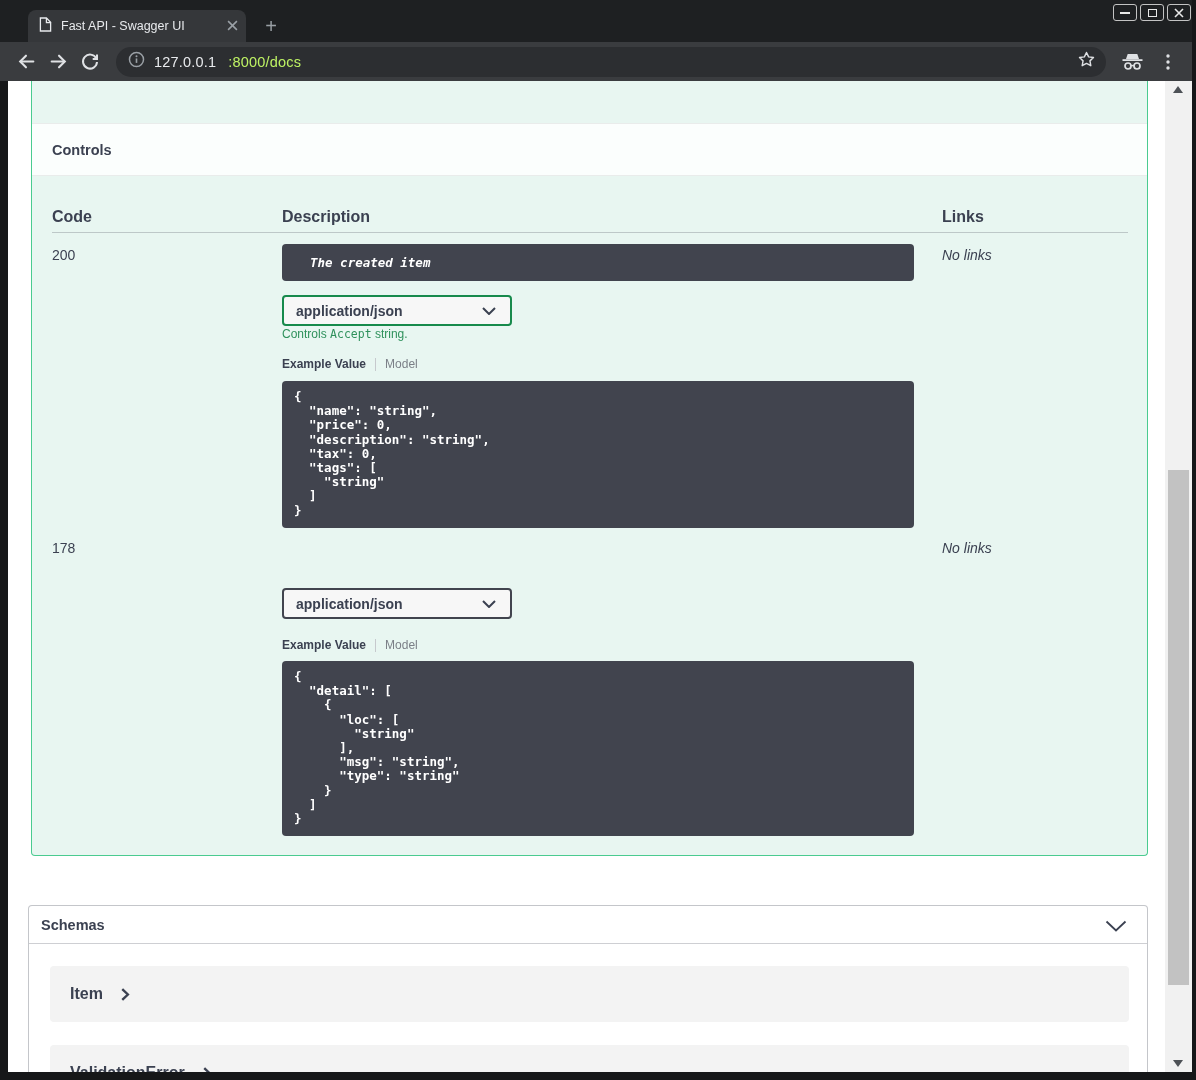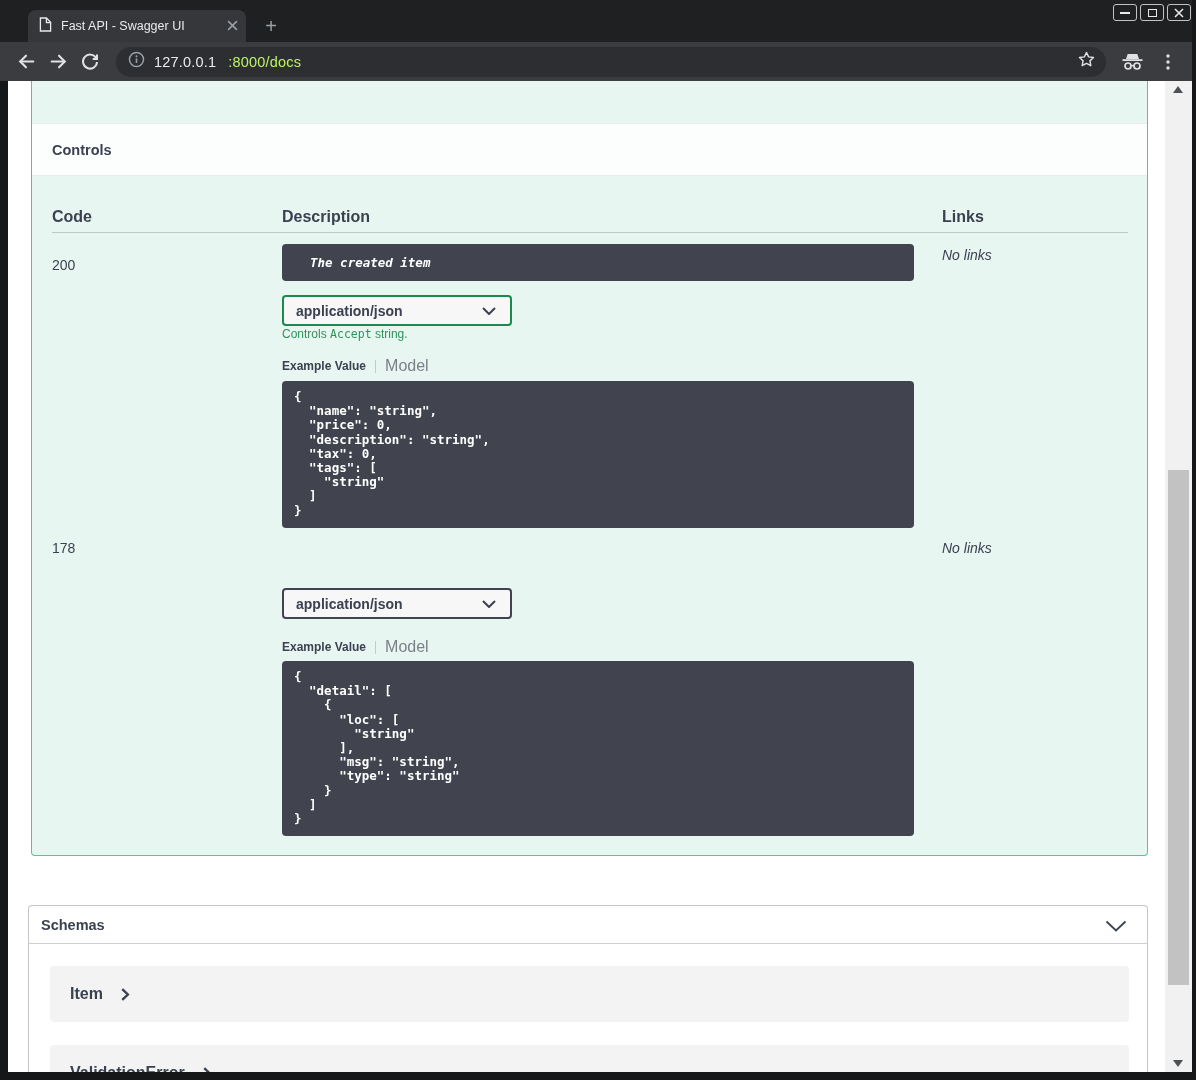--- a/index.html
+++ b/index.html
@@ -81,21 +81,21 @@
   .media-select.green { border:2px solid #178a4c; }
   .media-select.dark  { border:2px solid #41444e; }
   .media-select .val { flex:1; font-size:14px; font-weight:bold; color:#3b4151; }
 
   .controls-line { position:absolute; left:250px; font-size:12px; color:#2f915c; }
   .controls-line .mono { font-family:"DejaVu Sans Mono", monospace; font-size:11.5px; }
 
   .tabs-line { position:absolute; left:250px; display:flex; align-items:center; }
   .tab-example { font-size:12px; font-weight:bold; color:#3b4151; }
   .tab-sep { width:1px; height:13px; background:#c6c9cd; margin:0 9px; }
-  .tab-model { font-size:16px; color:#7b7f87; }
+  .tab-model { font-size:12px; color:#7b7f87; }
 
   .code-block { position:absolute; left:250px; width:632px; background:#41444e;
                 border-radius:4px; padding:9px 12px; overflow:hidden; }
   .code-block pre { margin:0; color:#ffffff;
                     font:bold 12.5px/14.2px "DejaVu Sans Mono", monospace; }
 
   
   .schemas { position:absolute; left:20px; top:824px; width:1120px; height:300px;
              background:#ffffff; border:1px solid rgba(59,65,81,.3); border-radius:4px; }
   .schemas-header { position:relative; height:38px; border-bottom:1px solid rgba(59,65,81,.25);
@@ -201,21 +201,21 @@
 
       <div class="section-header">
         <span class="section-title">Controls</span>
       </div>
 
       <span class="col-head" style="left:20px; top:127px;">Code</span>
       <span class="col-head" style="left:250px; top:127px;">Description</span>
       <span class="col-head" style="left:910px; top:127px;">Links</span>
       <div class="thead-divider"></div>
 
-      <span class="code-cell" style="top:176px;">200</span>
+      <span class="code-cell" style="top:166px;">200</span>
       <span class="links-cell" style="top:166px;">No links</span>
       <div class="desc-box" style="top:163px;">
         <span>The created item</span>
       </div>
       <div class="media-select green" style="top:214px;">
         <span class="val">application/json</span>
         <svg width="14" height="8" viewBox="0 0 14 8">
             <path d="M1 1l6 6 6-6" fill="none" stroke="#3b4151" stroke-width="2"></path>
           </svg>
       </div>

